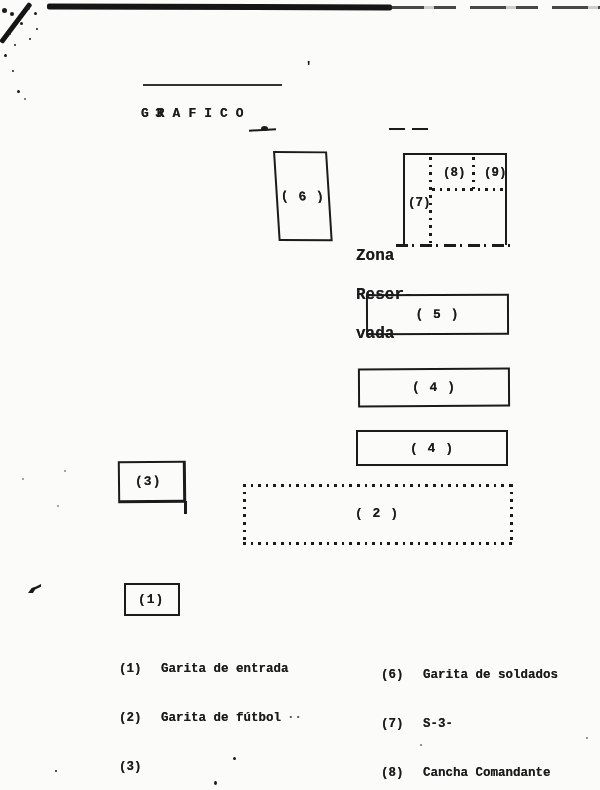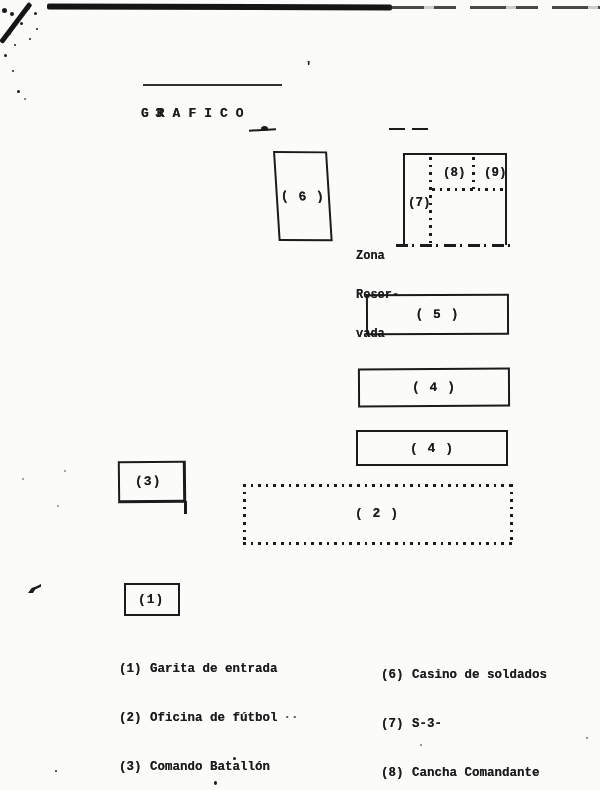--- a/index.html
+++ b/index.html
@@ -50,39 +50,39 @@
     border:2px solid var(--ink); border-bottom:none; }
   .dotV { width:3px; background:repeating-linear-gradient(180deg,var(--ink) 0 2.6px, transparent 2.6px 7.6px); }
   .dotH { height:3px; background:repeating-linear-gradient(90deg,var(--ink) 0 2.6px, transparent 2.6px 7.6px); }
   .zoneV1 { left:429px; top:157px; height:86px; }
   .zoneV2 { left:472px; top:157px; height:32px; }
   .zoneH  { left:432px; top:188px; width:74px; }
   .zone-bottom { left:396px; top:244px; width:115px; height:2.5px;
     background:repeating-linear-gradient(90deg,var(--ink) 0 12px, transparent 12px 16px, var(--ink) 16px 18px, transparent 18px 24px); }
   .zlabel { font-size:12.5px; font-weight:700; }
   .z7 { left:408px; top:196px; } .z8 { left:443px; top:166px; } .z9 { left:484px; top:166px; }
-  .zona-caption { left:356px; top:224px; font-size:12px; font-weight:700; line-height:13px; }
+  .zona-caption { left:356px; top:224px; font-size:16px; font-weight:700; line-height:13px; }
   .zona-caption span { position:static; display:block; }
 
   
   .box2 { left:243px; top:484px; width:270px; height:61px; }
   .box2 .edge { position:absolute; }
   .b2top { left:0; top:0; width:100%; }
   .b2bot { left:0; bottom:0; width:100%; }
   .b2left { left:0; top:0; height:100%; }
   .b2right { right:0; top:0; height:100%; }
   .box2-label { left:355px; top:506px; font-size:13px; font-weight:700; letter-spacing:1px; }
 
   
   .legend-col { font-size:12.5px; font-weight:700; }
   .legend-left { left:119px; top:631px; }
   .legend-right { left:381px; top:637px; }
   .lrow { position:static; display:flex; line-height:21px; }
   .lnum { position:static; width:26px; flex:0 0 26px; }
-  .llabel { position:static; margin-left:5px; }
+  .llabel { position:static; margin-left:16px; }
   .futbol-dots { position:static; margin-left:6px; opacity:.7; }
 
   .corner-mark { left:28px; top:584px; width:13px; height:9px; background:var(--ink);
     clip-path:polygon(0 100%, 28% 45%, 62% 28%, 100% 0, 100% 30%, 55% 62%, 38% 100%); }
 </style>
 </head>
 <body>
 
 <div class="sheet">
 
@@ -164,35 +164,34 @@
       <span>(1)</span>
     </div>
 
   <div class="legend-col legend-left txt">
     <div class="lrow">
       <span class="lnum">(1)</span>
       <span class="llabel">Garita de entrada</span>
     </div>
     <div class="lrow">
       <span class="lnum">(2)</span>
-      <span class="llabel">Oficina de fútbol</span>
+      <span class="llabel">Garita de fútbol</span>
       <span class="futbol-dots">··</span>
     </div>
     <div class="lrow">
       <span class="lnum">(3)</span>
-      <span class="llabel">Comando Batallón</span>
     </div>
     
     
   </div>
 
   <div class="legend-col legend-right txt">
     <div class="lrow">
       <span class="lnum">(6)</span>
-      <span class="llabel">Casino de soldados</span>
+      <span class="llabel">Garita de soldados</span>
     </div>
     <div class="lrow">
       <span class="lnum">(7)</span>
       <span class="llabel">S-3-</span>
     </div>
     <div class="lrow">
       <span class="lnum">(8)</span>
       <span class="llabel">Cancha Comandante</span>
     </div>
     

